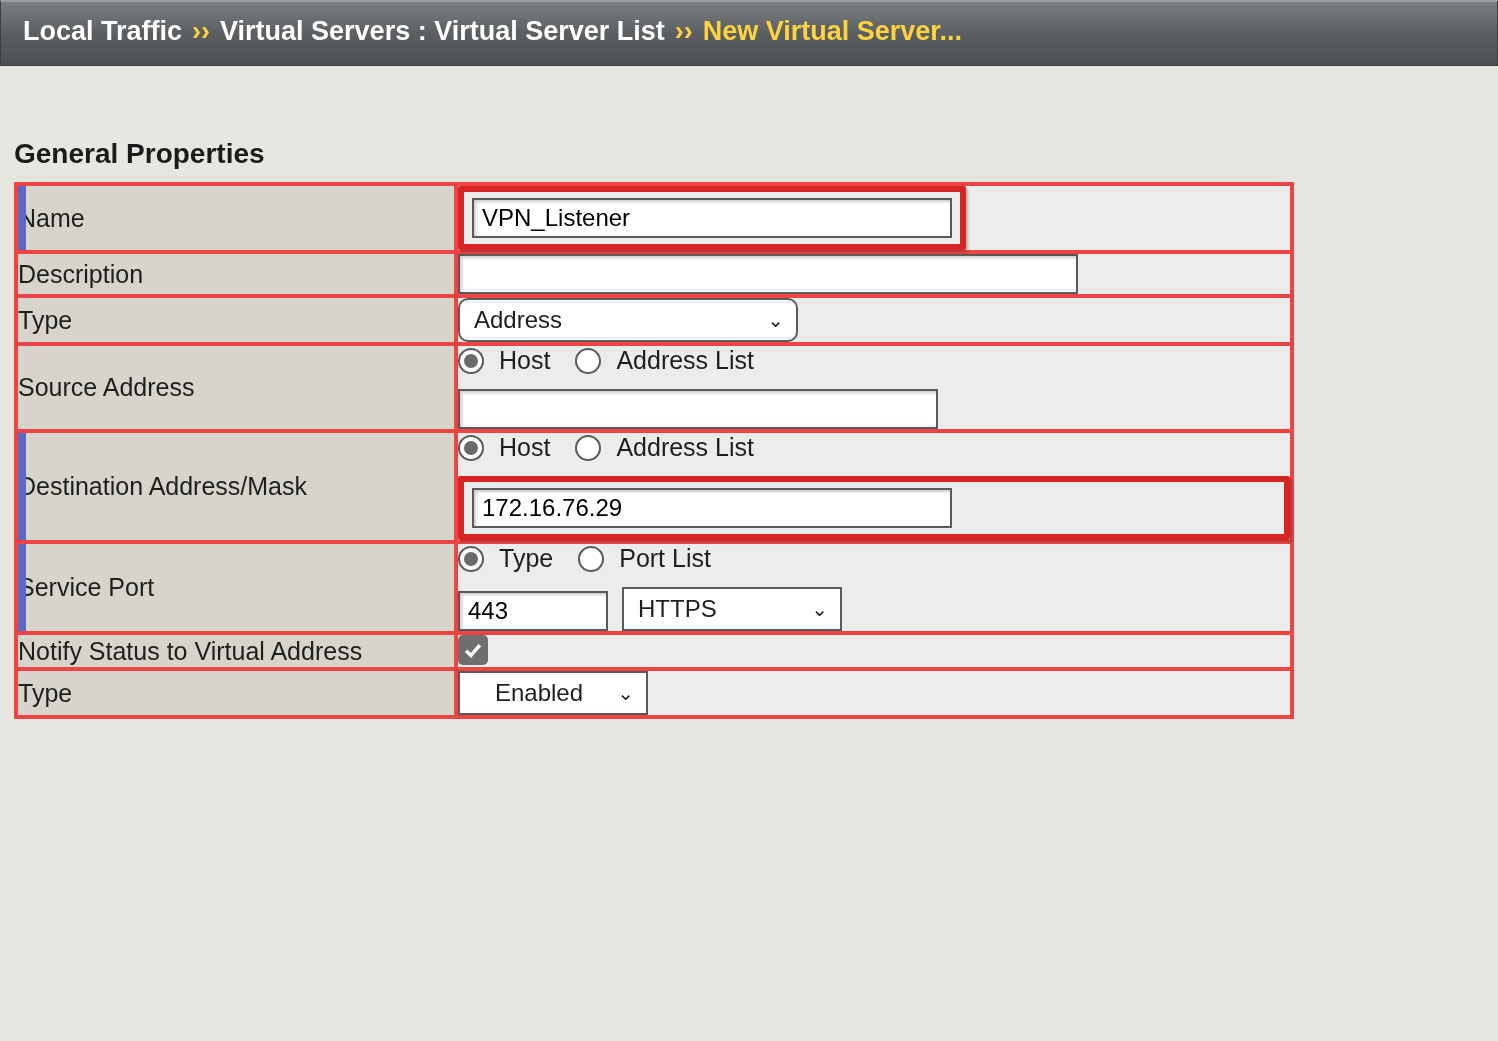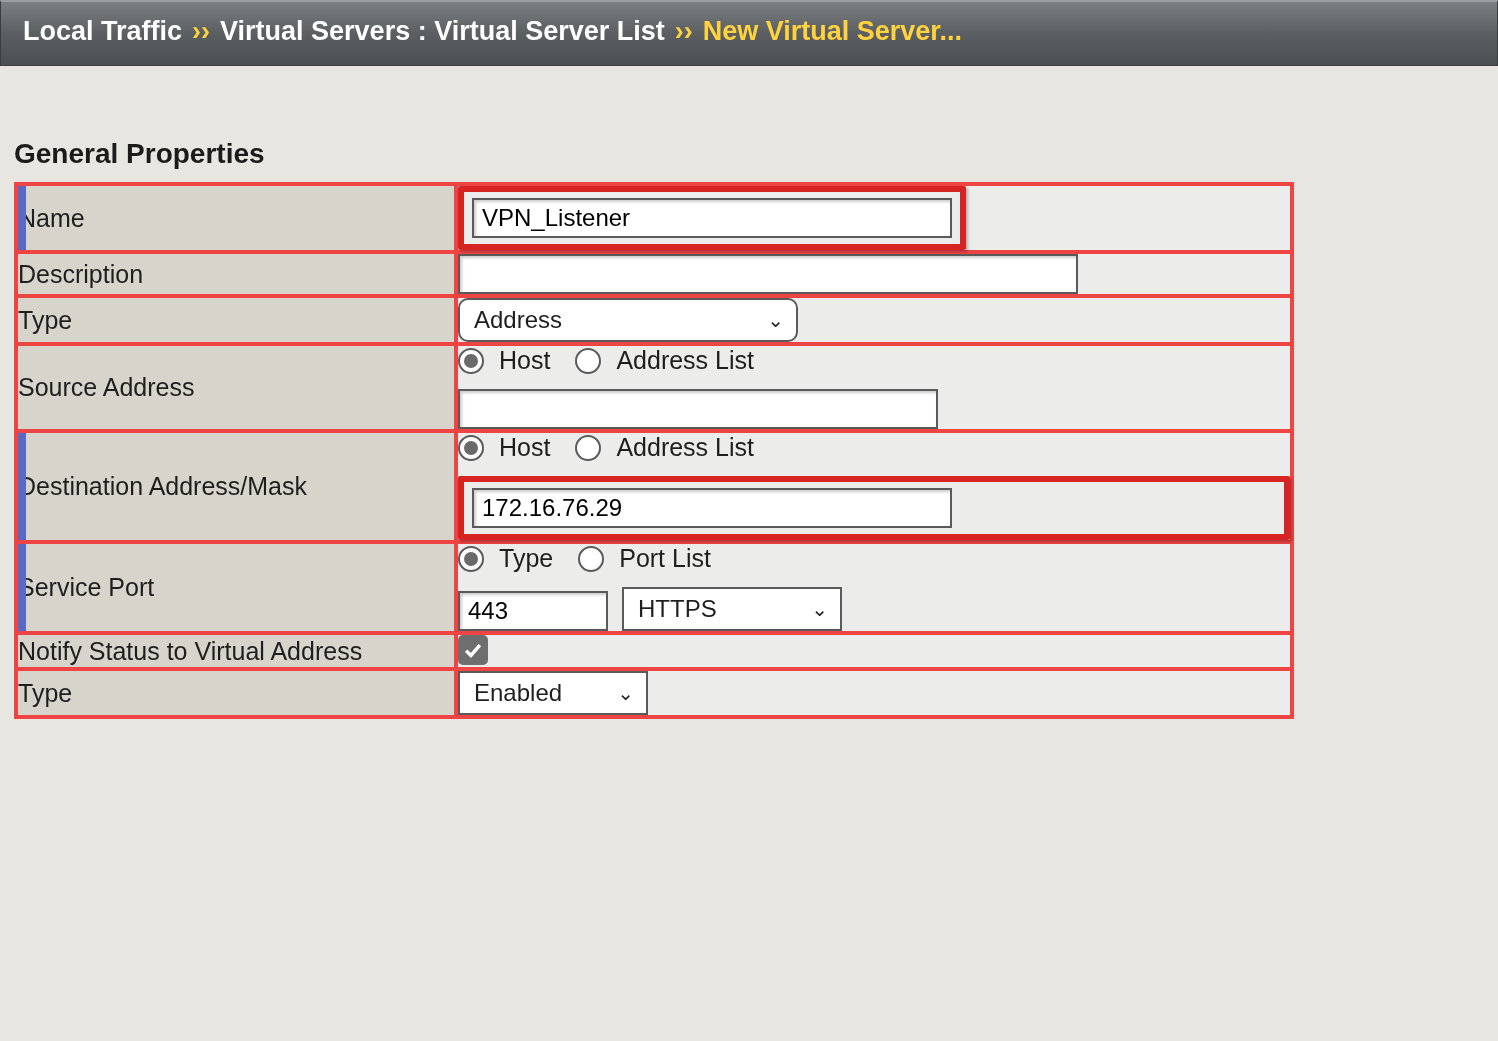--- a/index.html
+++ b/index.html
@@ -249,21 +249,21 @@
             <svg viewBox="0 0 32 32">
                   <path d="M6 17 L13 24 L26 9"></path>
                 </svg>
           </span>
         </td>
       </tr>
 
       <tr>
         <td class="label-cell">Type</td>
         <td class="field-cell">
-          <span class="sel-wrap flat" style="width:190px;">
+          <span class="sel-wrap flat" style="width:190px;text-align:center;">
             <span class="sel-text">Enabled</span>
             <span class="chev">⌄</span>
           </span>
         </td>
       </tr>
     </tbody>
       </table>
   </div>
 </div>
 

